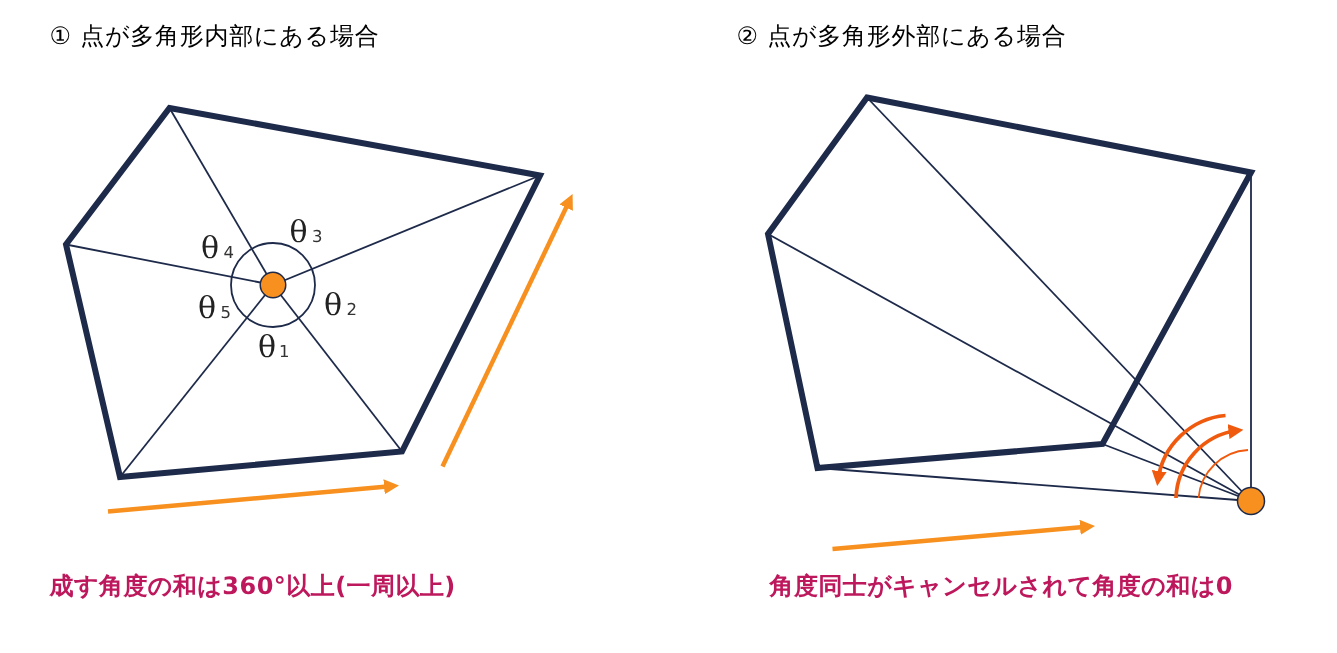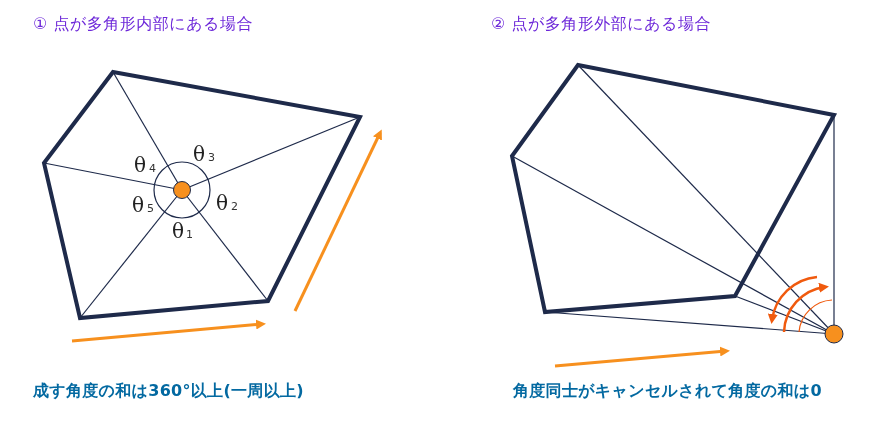--- a/index.html
+++ b/index.html
@@ -1,19 +1,19 @@
 <!DOCTYPE html>
 <html><head>
 <meta charset="utf-8">
 <style>
   html, body { margin: 0; padding: 0; background: #ffffff; }
   body { width: 891px; height: 435px; position: relative; overflow: hidden;
          font-family: "DejaVu Sans", "Liberation Sans", sans-serif; }
-  .heading { position: absolute; font-size: 16px; color: #6d28d9; letter-spacing: 0.5px; }
-  .caption { position: absolute; font-size: 16px; font-weight: bold; color: #0369a1; letter-spacing: 0.3px; }
+  .heading { position: absolute; font-size: 16px; color: #000000; letter-spacing: 0.5px; }
+  .caption { position: absolute; font-size: 16px; font-weight: bold; color: #be185d; letter-spacing: 0.3px; }
   svg { position: absolute; left: 0; top: 0; }
   .theta { font-family: "DejaVu Serif", "Liberation Serif", serif; font-size: 20px; fill: #222222; }
   .sub { font-family: "DejaVu Sans", "Liberation Sans", sans-serif; font-size: 11px; fill: #333333; }
 </style>
 </head>
 <body>
 
 <div class="heading" style="left:33px; top:14px;">① 点が多角形内部にある場合</div>
 <div class="heading" style="left:491px; top:14px;">② 点が多角形外部にある場合</div>
 

